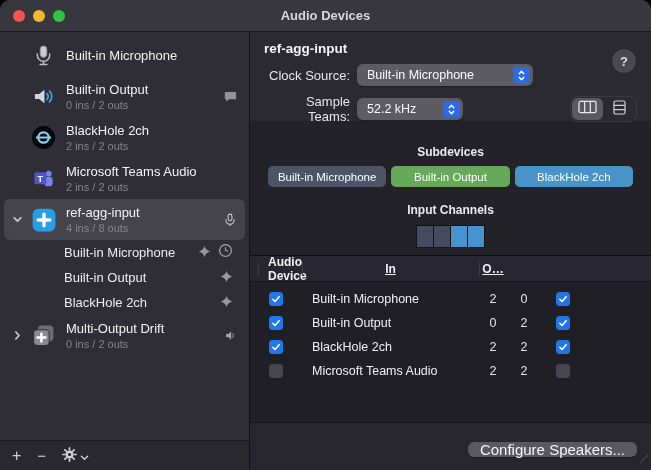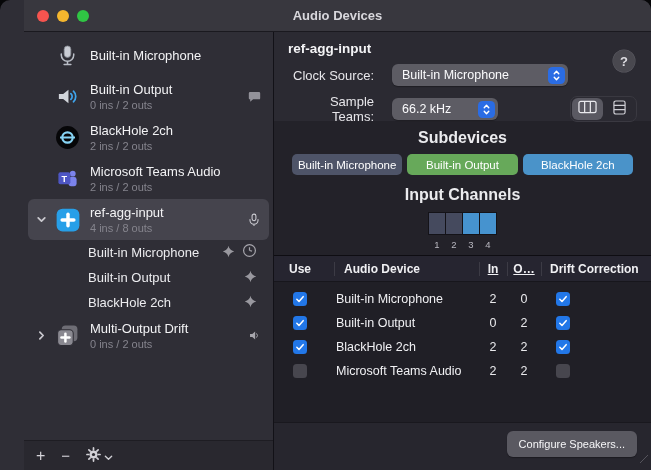--- a/index.html
+++ b/index.html
@@ -1,20 +1,20 @@
 <!DOCTYPE html>
 <html><head>
 <meta charset="utf-8">
 <style>
   html,body{margin:0;padding:0;background:#060608;}
   *{box-sizing:border-box;}
   body{font-family:"Liberation Sans",sans-serif;-webkit-font-smoothing:antialiased;}
 
   .window{width:651px;height:470px;background:#2f2e36;border-radius:10px 10px 0 0;
-    overflow:hidden;display:flex;flex-direction:column;color:#f2f2f4;position:relative;padding-left:24px;}
+    overflow:hidden;display:flex;flex-direction:column;color:#f2f2f4;position:relative;}
 
   
   .titlebar{height:32px;flex:none;background:#38373e;border-bottom:1px solid #1a191f;
     display:flex;align-items:center;position:relative;}
   .traffic{position:absolute;left:13px;top:0;height:32px;display:flex;align-items:center;gap:8px;}
   .tl{width:12px;height:12px;border-radius:50%;}
   .tl.red{background:#f6544f;}  .tl.yellow{background:#f5b62e;}  .tl.green{background:#30c544;}
   .win-title{flex:1;text-align:center;font-size:13px;font-weight:bold;color:#d8d7dc;}
 
   .body{flex:1;display:flex;min-height:0;}
@@ -37,37 +37,37 @@
   .sidebar-toolbar{height:30px;flex:none;background:#29282f;border-top:1px solid #1e1d23;
     display:flex;align-items:center;padding:0 12px;gap:16px;}
   .tool-btn{color:#d4d3d9;font-size:16px;line-height:1;display:flex;align-items:center;gap:3px;}
   .tool-btn.small{font-size:15px;}
 
   
   .main{flex:1;display:flex;flex-direction:column;min-width:0;}
   .sec-top{flex:none;height:89px;background:#2b2a32;padding:7px 14px 0;position:relative;}
   .main-title{font-size:13.5px;font-weight:bold;margin:2px 0 8px;color:#f4f4f6;}
   .form-row{display:flex;align-items:center;margin-bottom:8px;}
-  .form-label{width:86px;flex:none;text-align:right;margin-right:18px;font-size:13px;color:#e7e6ea;}
+  .form-label{width:86px;flex:none;text-align:right;margin-right:7px;font-size:13px;color:#e7e6ea;}
   .popup{display:inline-flex;align-items:center;justify-content:space-between;background:#5d5c64;
     border-radius:6px;height:22px;padding:0 3px 0 10px;gap:8px;box-shadow:0 1px 1px rgba(0,0,0,.3);}
   .popup-label{font-size:12.5px;color:#fbfbfd;white-space:nowrap;}
   .popup-cap{width:17px;height:17px;background:#2a6ce4;border-radius:4.5px;flex:none;
     display:flex;align-items:center;justify-content:center;}
   .popup.wide{min-width:176px;}
   .popup.med{min-width:106px;}
   .help-btn{position:absolute;top:18px;right:16px;width:22px;height:22px;border-radius:50%;
     background:#49484f;box-shadow:0 0 0 .5px #5c5b63;color:#dddce1;font-size:13px;font-weight:bold;
     display:flex;align-items:center;justify-content:center;}
   .segmented{margin-left:auto;display:flex;background:#2b2a32;border:1px solid #3a3941;border-radius:7px;padding:1px;gap:1px;}
   .segment{width:31px;height:22px;border-radius:6px;display:flex;align-items:center;justify-content:center;}
   .segment.selected{background:#5a5962;}
 
   .sec-mid{flex:none;height:134px;background:#232229;text-align:center;padding-top:8px;}
-  .sec-heading{font-size:16px;font-weight:bold;color:#ebebee;margin:0 0 7px;}
+  .sec-heading{font-size:12px;font-weight:bold;color:#ebebee;margin:16px 0 7px;}
   .subdev-row{display:flex;justify-content:center;gap:5px;padding:0 18px;margin-bottom:11px;}
   .subdev-btn{flex:1;max-width:119px;height:21px;border-radius:5px;display:flex;align-items:center;
     justify-content:center;font-size:11.5px;color:#fff;white-space:nowrap;}
   .channels{display:inline-flex;gap:1px;background:#141318;padding:1px;margin-top:1px;}
   .ch{width:16px;height:21px;background:#454a5e;}
   .ch.active{background:#4693cf;}
   .ch-nums{display:flex;justify-content:center;gap:1px;margin-top:1px;}
   .ch-num{width:16px;font-size:9.5px;color:#b9b8c0;}
   .out-heading{margin-top:7px;}
 
@@ -88,22 +88,22 @@
   .cell-use{display:flex;justify-content:center;}
   .cell-device{padding-left:10px;white-space:nowrap;}
   .cell-num{text-align:center;color:#e9e9ec;}
   .cell-drift{padding-left:15px;display:flex;}
   .cb{width:14px;height:14px;border-radius:3.5px;background:#47464e;display:flex;
     align-items:center;justify-content:center;}
   .cb.checked{background:#2277e8;}
   .cb svg{display:none;}
   .cb.checked svg{display:block;}
   .tbl-footer{position:absolute;left:0;right:0;bottom:0;height:48px;background:#27262e;border-top:1px solid #19181e;}
-  .configure-btn{position:absolute;right:14px;bottom:13px;height:26px;padding:0 12px;
-    background:#5a5961;border-radius:6px;font-size:11px;color:#f6f6f8;display:flex;align-items:center;
+  .configure-btn{position:absolute;right:14px;bottom:13px;height:15px;padding:0 12px;
+    background:#5a5961;border-radius:6px;font-size:15px;color:#f6f6f8;display:flex;align-items:center;
     box-shadow:0 1px 1px rgba(0,0,0,.3);}
   .resize-grip{position:absolute;right:2px;bottom:2px;}
 </style>
 </head>
 <body>
 
 <div class="window">
 
   <div class="titlebar">
     <div class="traffic">
@@ -309,21 +309,21 @@
                   <polyline points="2.5,5 5,2.3 7.5,5" fill="none" stroke="#ffffff" stroke-width="1.6" stroke-linecap="round" stroke-linejoin="round"></polyline>
                   <polyline points="2.5,9 5,11.7 7.5,9" fill="none" stroke="#ffffff" stroke-width="1.6" stroke-linecap="round" stroke-linejoin="round"></polyline>
                 </svg>
             </span>
           </span>
         </div>
 
         <div class="form-row">
           <span class="form-label">Sample Teams:</span>
           <span class="popup med">
-            <span class="popup-label">66.2 kHz</span>
+            <span class="popup-label">52.2 kHz</span>
             <span class="popup-cap">
               <svg viewBox="0 0 10 14" width="9" height="13">
                   <polyline points="2.5,5 5,2.3 7.5,5" fill="none" stroke="#ffffff" stroke-width="1.6" stroke-linecap="round" stroke-linejoin="round"></polyline>
                   <polyline points="2.5,9 5,11.7 7.5,9" fill="none" stroke="#ffffff" stroke-width="1.6" stroke-linecap="round" stroke-linejoin="round"></polyline>
                 </svg>
             </span>
           </span>
           <span class="segmented">
             <span class="segment selected">
               <span><svg viewBox="0 0 20 14" width="19" height="14">
@@ -365,25 +365,23 @@
             <span class="ch-num">3</span>
             <span class="ch-num">4</span>
           </div>
         </div>
 
         <div class="sec-heading out-heading">Output Channels</div>
       </section>
 
       <section class="sec-table">
         <div class="tbl-grid tbl-header">
-          <span class="th th-use">Use</span>
           <span class="th th-device sep">Audio Device</span>
           <span class="th th-in sep">In</span>
           <span class="th th-out sep">O…</span>
-          <span class="th th-drift sep">Drift Correction</span>
         </div>
 
         <div class="tbl-rows">
           <div class="tbl-grid tbl-row">
             <span class="cell-use">
                 <span class="cb checked">
                   <svg viewBox="0 0 12 12" width="10" height="10">
                     <polyline points="2.2,6.4 4.8,9 9.8,3.2" fill="none" stroke="#ffffff" stroke-width="1.8" stroke-linecap="round" stroke-linejoin="round"></polyline>
                   </svg>
                 </span>

